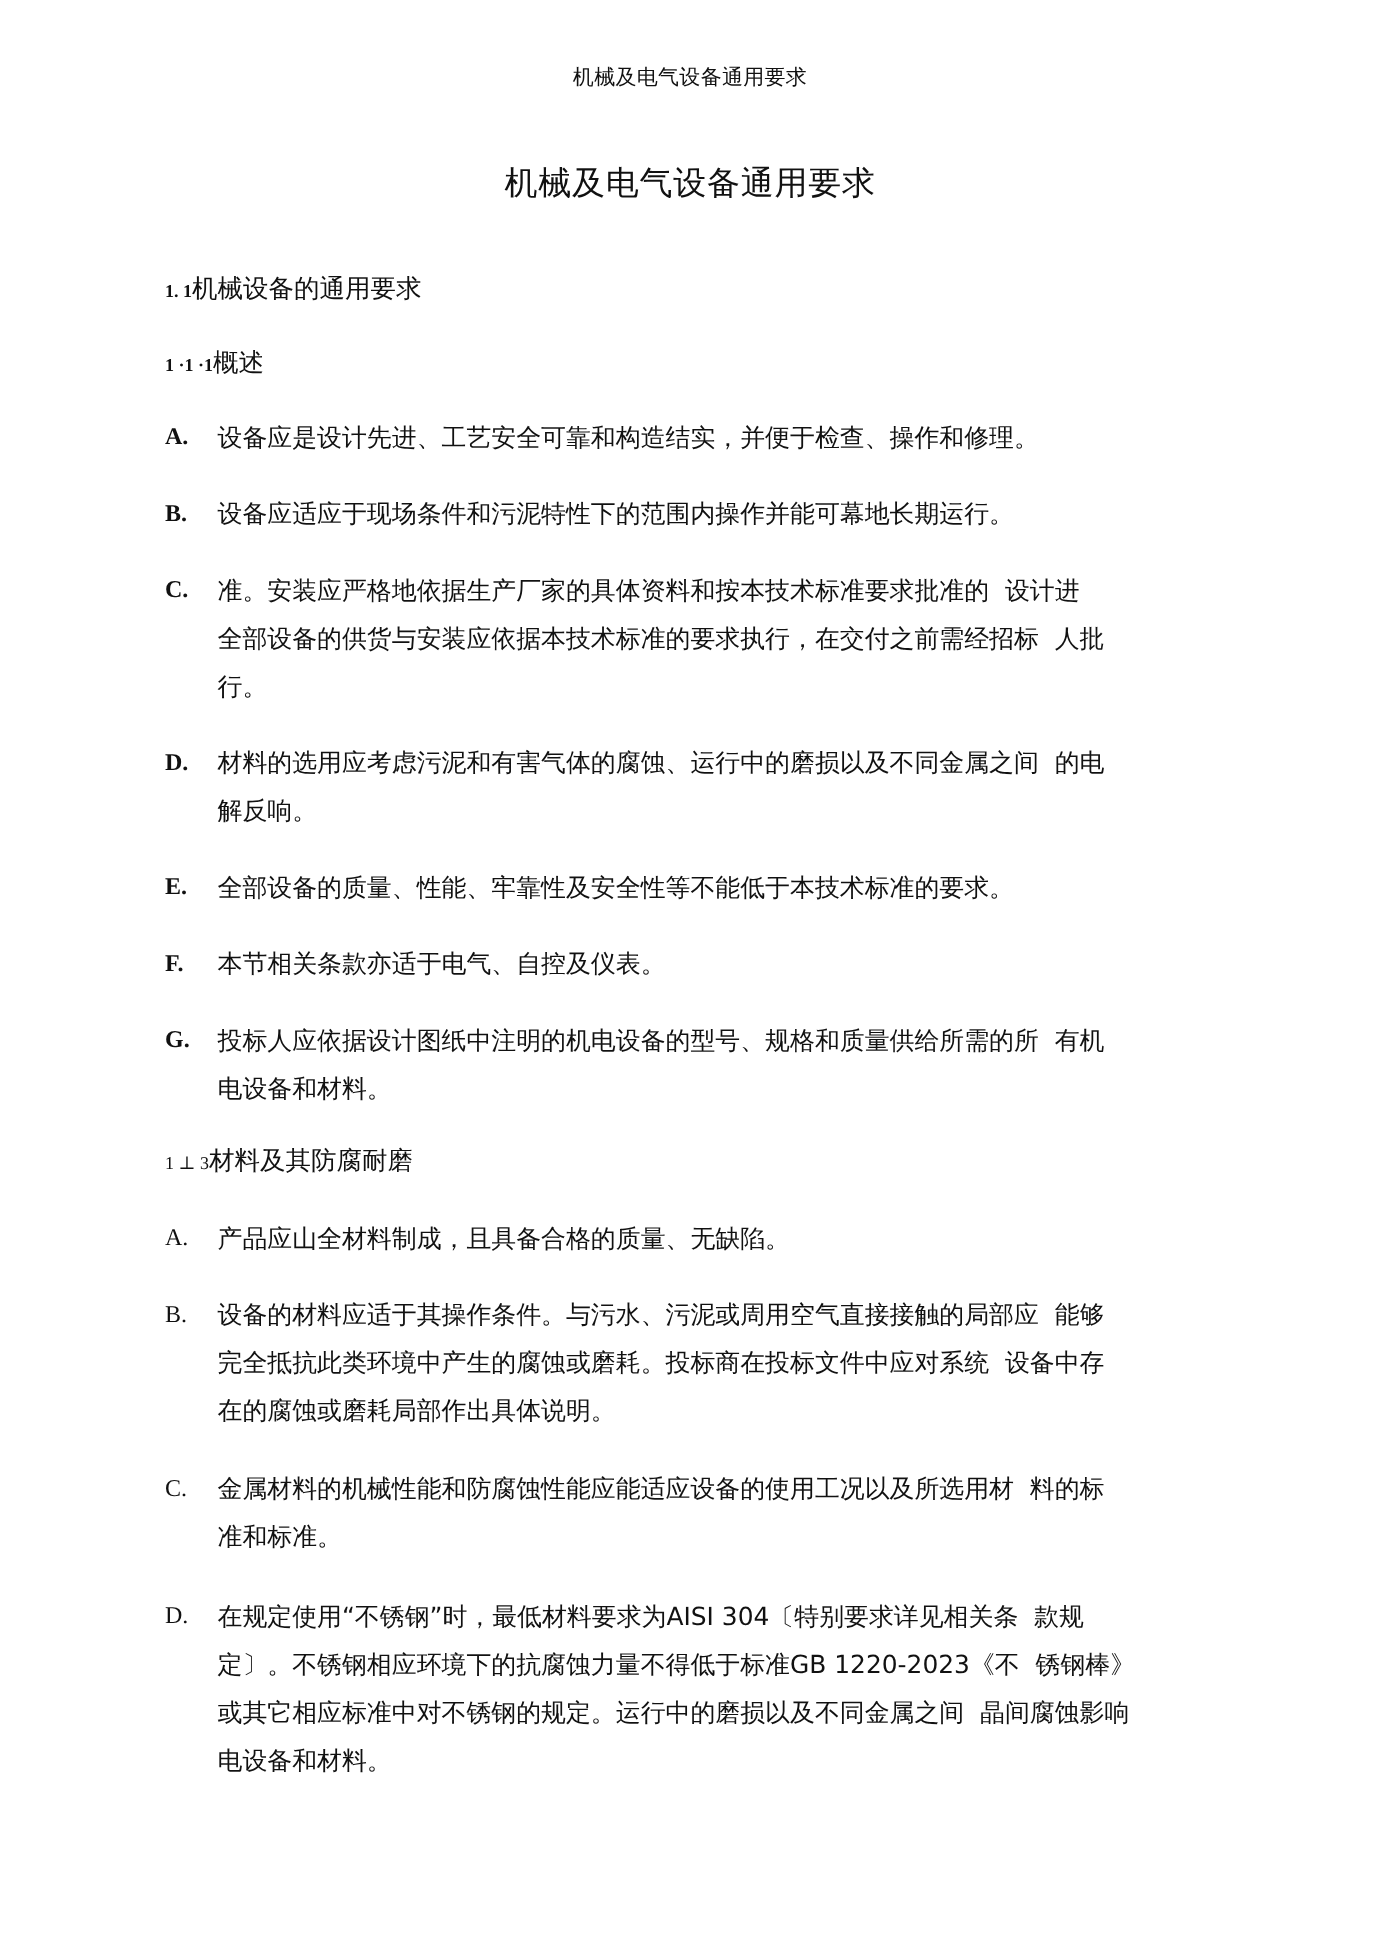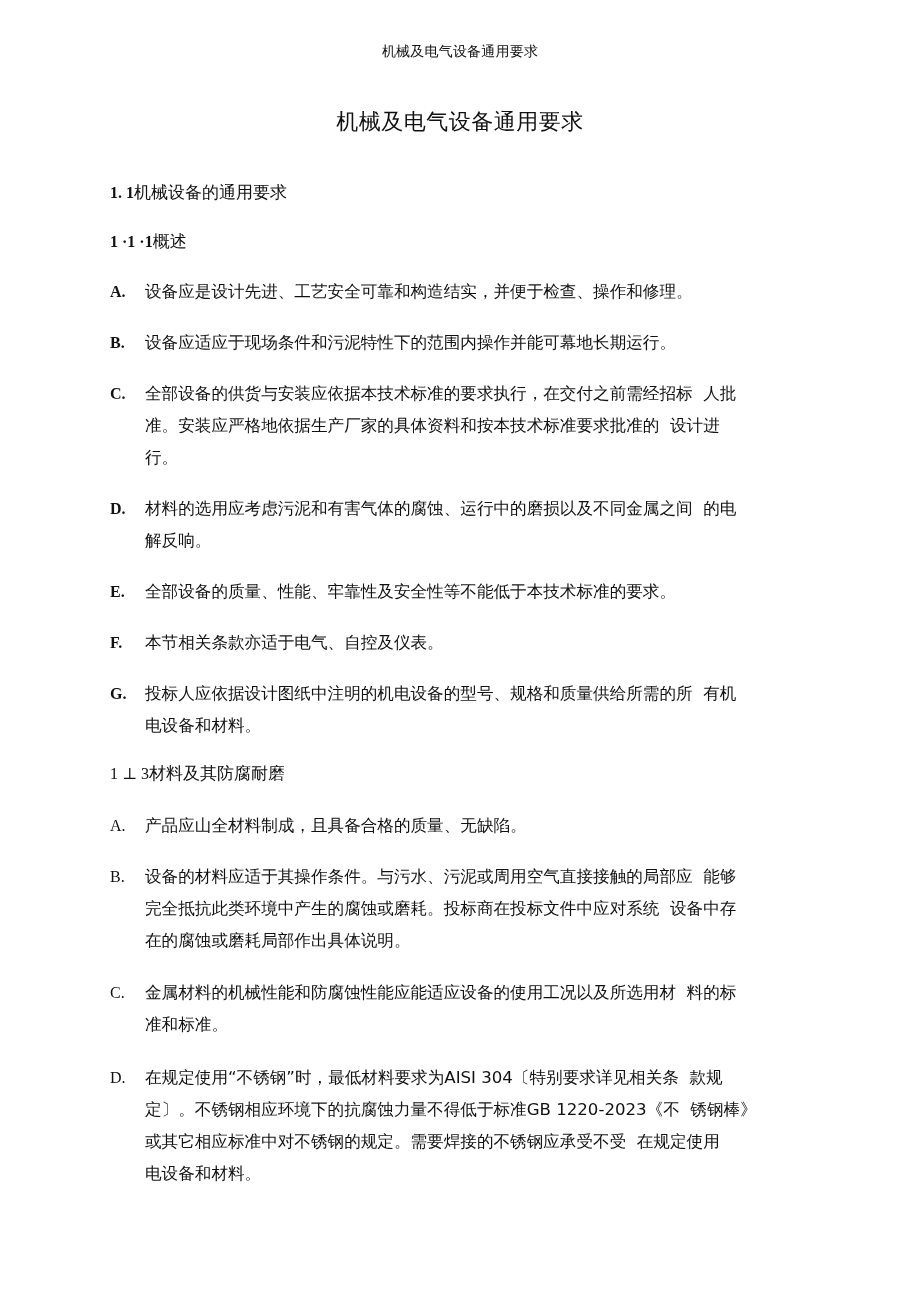--- a/index.html
+++ b/index.html
@@ -41,21 +41,21 @@
   }
   .heading {
     position: absolute;
     left: 110px;
     font-size: 17px;
     white-space: nowrap;
   }
   .heading .num {
     font-family: "Liberation Serif", "DejaVu Serif", serif;
     font-weight: bold;
-    font-size: 16px;
+    font-size: 12px;
   }
   .item {
     position: absolute;
     left: 110px;
     width: 700px;
     font-size: 16.6px;
     line-height: 32px;
   }
   .item .label {
     position: absolute;
@@ -100,22 +100,22 @@
   <div class="item" style="top:327px;">
     <span class="label bold">B.</span>
     <span class="text">
       <span style="display:block">设备应适应于现场条件和污泥特性下的范围内操作并能可幕地长期运行。</span>
     </span>
   </div>
 
   <div class="item" style="top:378px;">
     <span class="label bold">C.</span>
     <span class="text">
+      <span style="display:block;white-space:pre">准。安装应严格地依据生产厂家的具体资料和按本技术标准要求批准的  设计进</span>
       <span style="display:block;white-space:pre">全部设备的供货与安装应依据本技术标准的要求执行，在交付之前需经招标  人批</span>
-      <span style="display:block;white-space:pre">准。安装应严格地依据生产厂家的具体资料和按本技术标准要求批准的  设计进</span>
       <span style="display:block">行。</span>
     </span>
   </div>
 
   <div class="item" style="top:493px;">
     <span class="label bold">D.</span>
     <span class="text">
       <span style="display:block;white-space:pre">材料的选用应考虑污泥和有害气体的腐蚀、运行中的磨损以及不同金属之间  的电</span>
       <span style="display:block">解反响。</span>
     </span>
@@ -169,18 +169,18 @@
       <span style="display:block;white-space:pre">金属材料的机械性能和防腐蚀性能应能适应设备的使用工况以及所选用材  料的标</span>
       <span style="display:block">准和标准。</span>
     </span>
   </div>
 
   <div class="item" style="top:1062px;">
     <span class="label">D.</span>
     <span class="text">
       <span style="display:block;white-space:pre">在规定使用“不锈钢”时，最低材料要求为AISI 304〔特别要求详见相关条  款规</span>
       <span style="display:block;white-space:pre">定〕。不锈钢相应环境下的抗腐蚀力量不得低于标准GB 1220-2023《不  锈钢棒》</span>
-      <span style="display:block;white-space:pre">或其它相应标准中对不锈钢的规定。需要焊接的不锈钢应承受不受  在规定使用</span>
+      <span style="display:block;white-space:pre">或其它相应标准中对不锈钢的规定。运行中的磨损以及不同金属之间  晶间腐蚀影响</span>
       <span style="display:block">电设备和材料。</span>
     </span>
   </div>
 
 </div>
 
 </body></html>

